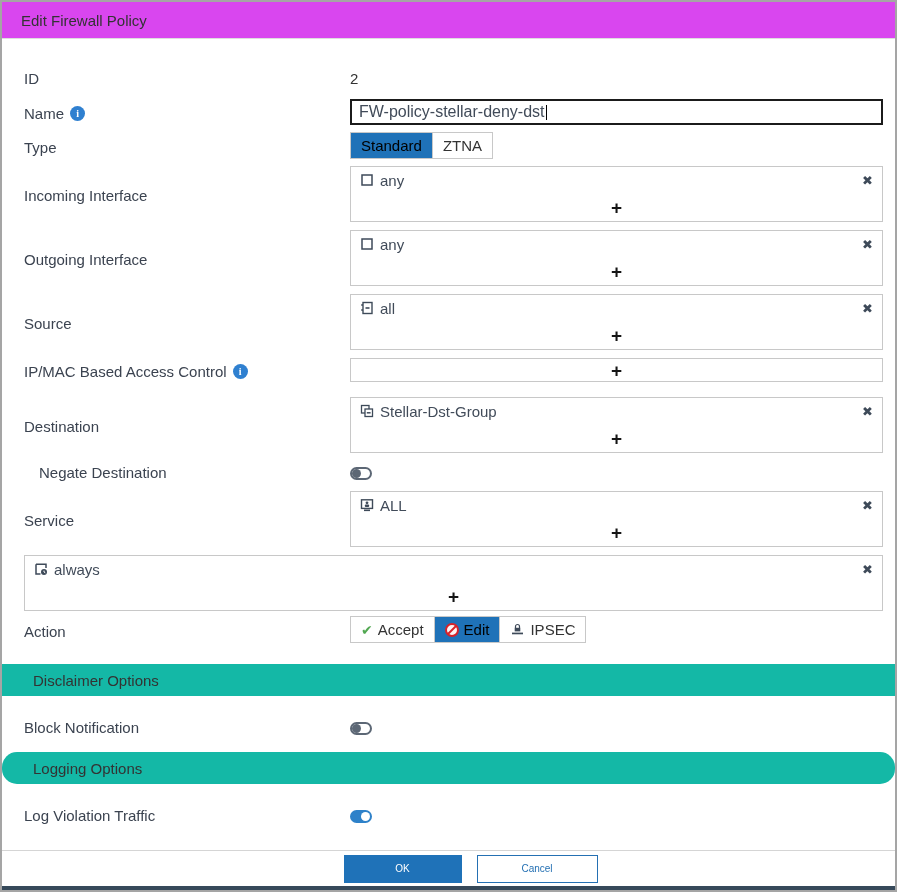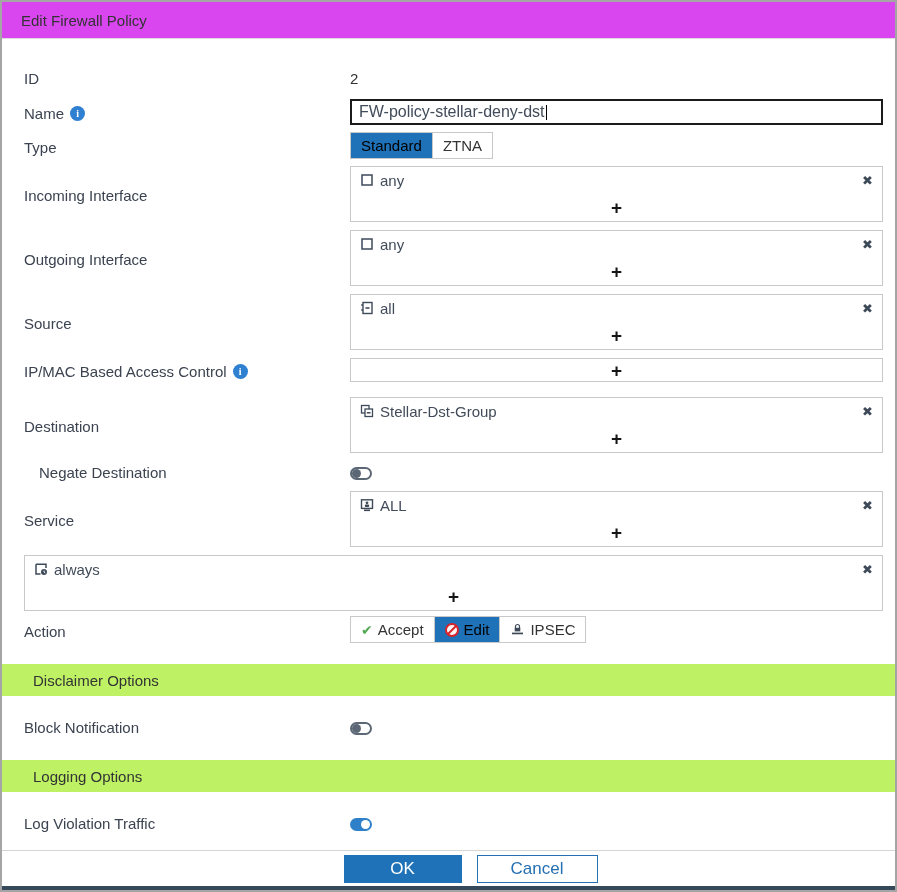--- a/index.html
+++ b/index.html
@@ -97,27 +97,27 @@
     position: absolute; left: 0px; top: 0px;
     width: 9px; height: 9px; border-radius: 50%; background: #5c6775;
   }
   .toggle.on { background: #2e81c9; border: 2px solid #2e81c9; }
   .toggle.on .knob {
     position: absolute; right: 0px; top: 0px;
     width: 9px; height: 9px; border-radius: 50%; background: #fff;
   }
 
   .section-bar {
-    height: 32px; background: #bef264;
+    height: 32px; background: #14b8a6;
     display: flex; align-items: center;
     padding-left: 31px;
     font-size: 15px; color: #333;
   }
   .section-disclaimer { margin-top: 21px; margin-bottom: 20px; }
-  .section-logging { margin-top: 24px; margin-bottom: 20px; }
+  .section-logging { margin-top: 16px; margin-bottom: 20px; border-radius: 15px; }
   .row-toggle-only { margin-bottom: 0; }
 
   .accept-check { color: #52a852; font-size: 14px; line-height: 1; }
   .deny-icon {
     position: relative; width: 14px; height: 14px; flex: none;
     border: 2px solid #d8232a; border-radius: 50%; background: #fdf4f4;
   }
   .deny-icon::after {
     content: ""; position: absolute;
     left: 4px; top: -1px; width: 2px; height: 12px;
@@ -125,21 +125,21 @@
   }
 
   .footer {
     position: absolute; left: 0; right: 0; bottom: 4px;
     height: 36px; background: #fff;
     border-top: 1px solid #d5d5d5;
     display: flex; align-items: center; justify-content: center;
     gap: 15px; padding-left: 44px;
   }
   .btn {
-    height: 28px; font-size: 17px;
+    height: 28px; font-size: 10px;
     display: inline-flex; align-items: center; justify-content: center;
     cursor: pointer; font-family: "Liberation Sans", sans-serif;
   }
   .btn-ok { width: 118px; background: #1f72b8; color: #fff; border: 1px solid #1f72b8; }
   .btn-cancel { width: 121px; background: #fff; color: #2470b3; border: 1px solid #2470b3; }
 
   .bottombar {
     position: absolute; left: 0; right: 0; bottom: 0;
     height: 4px; background: #36495a;
   }

